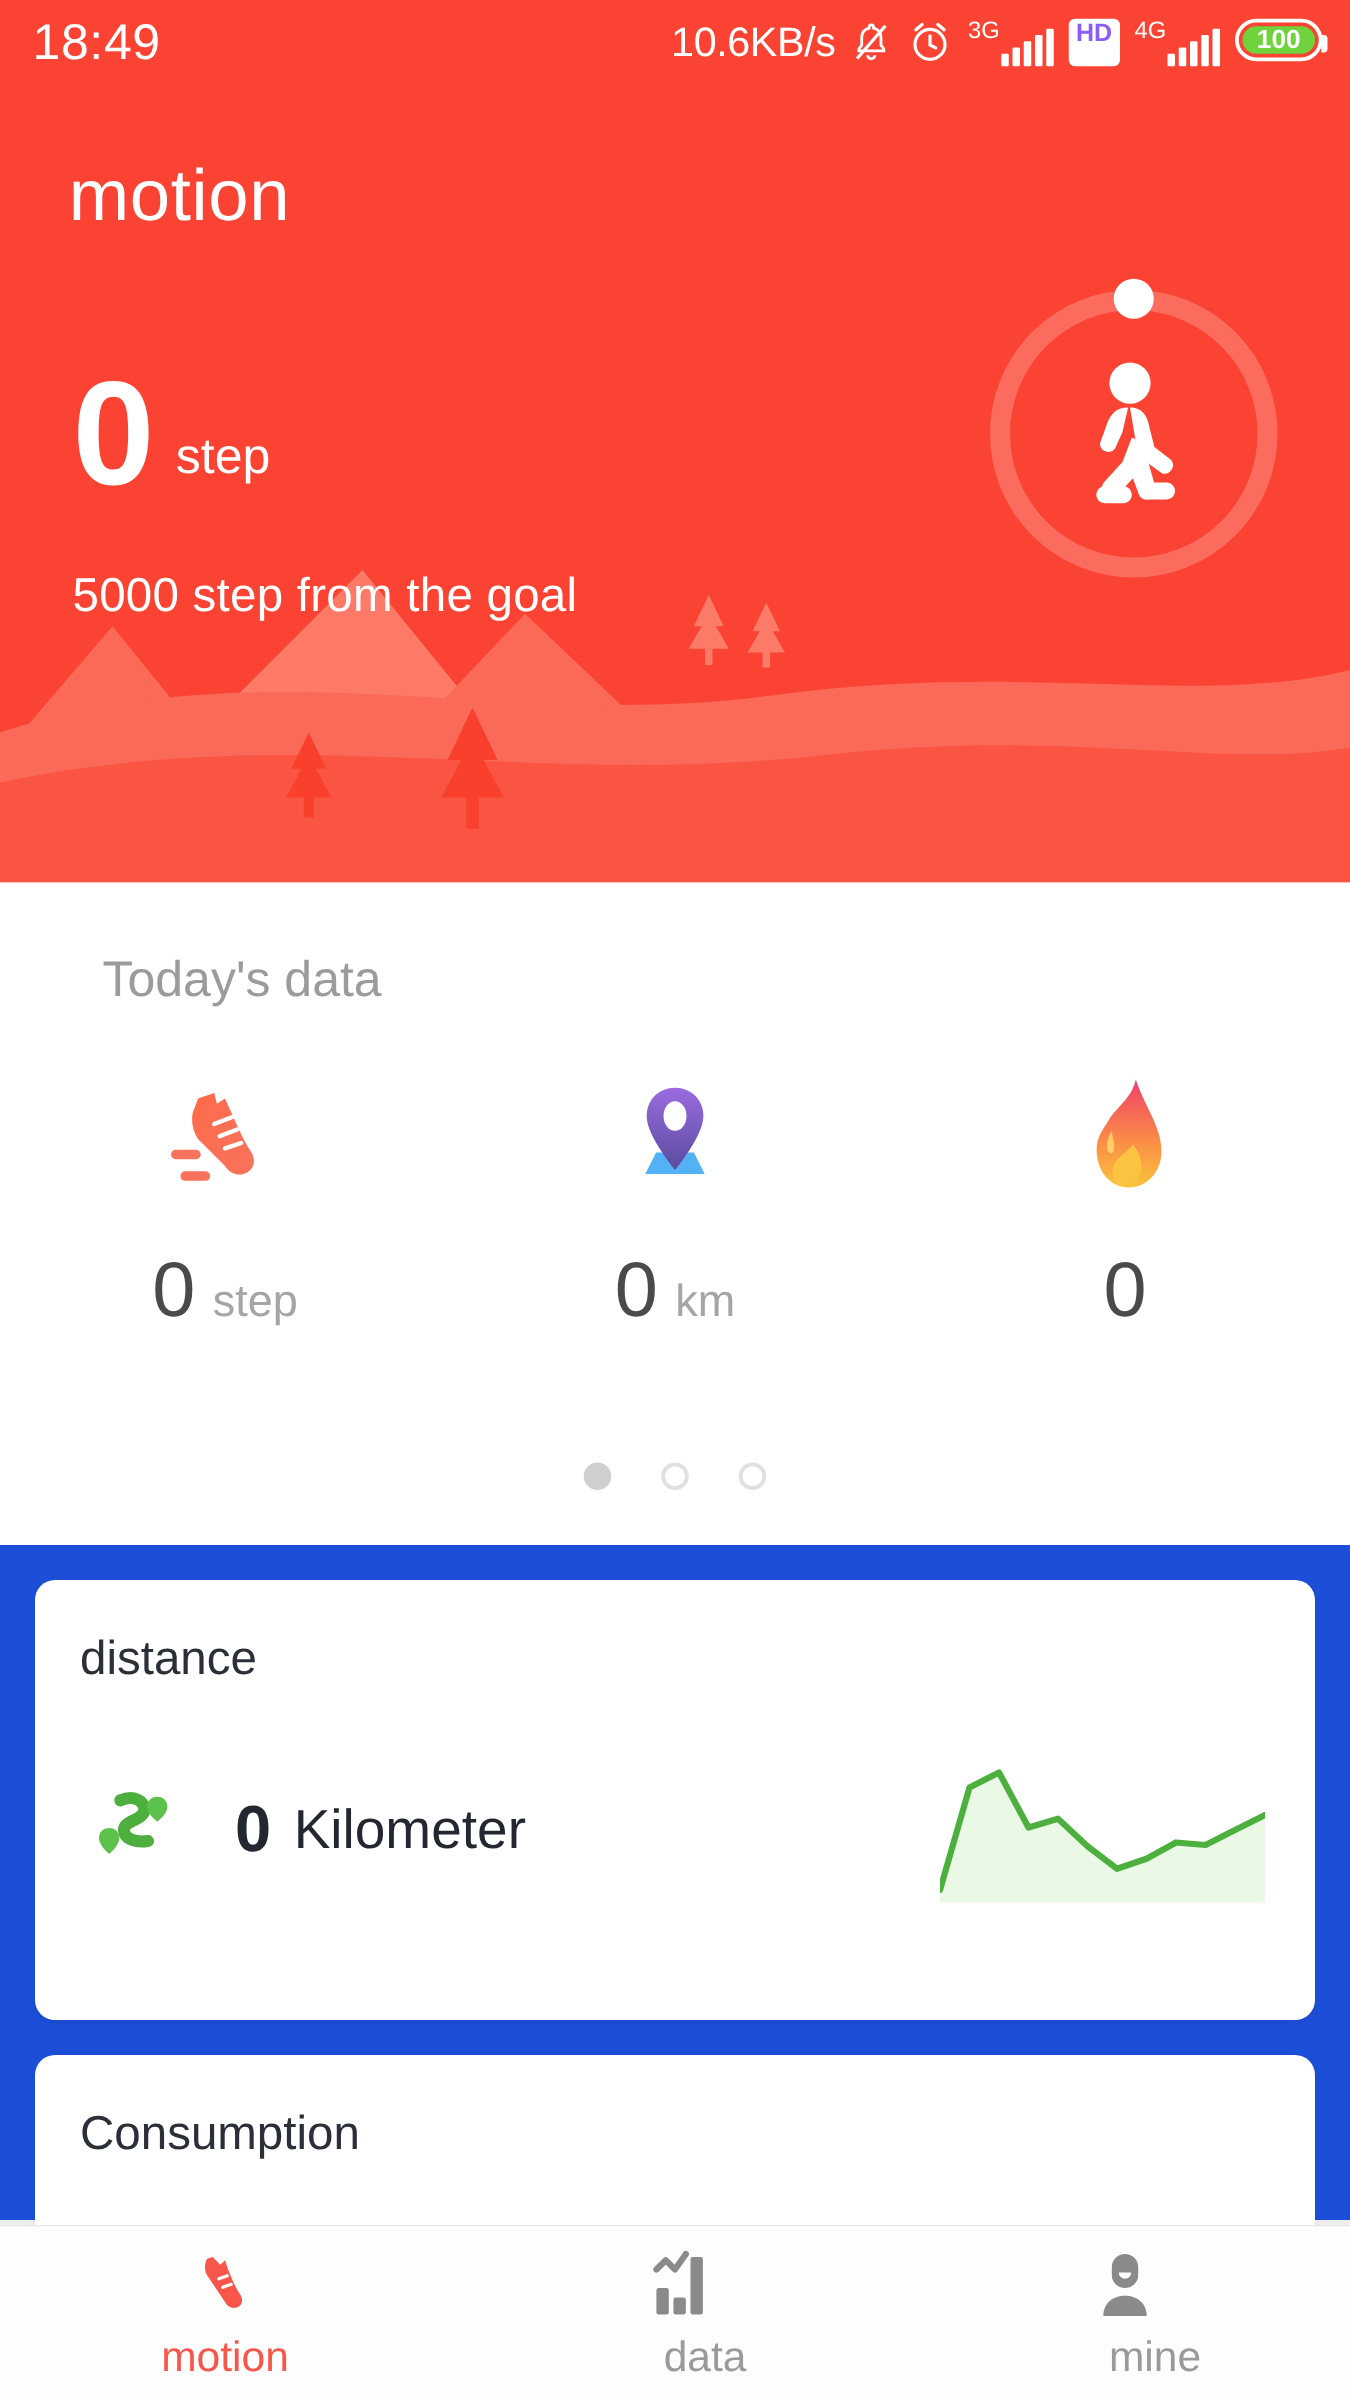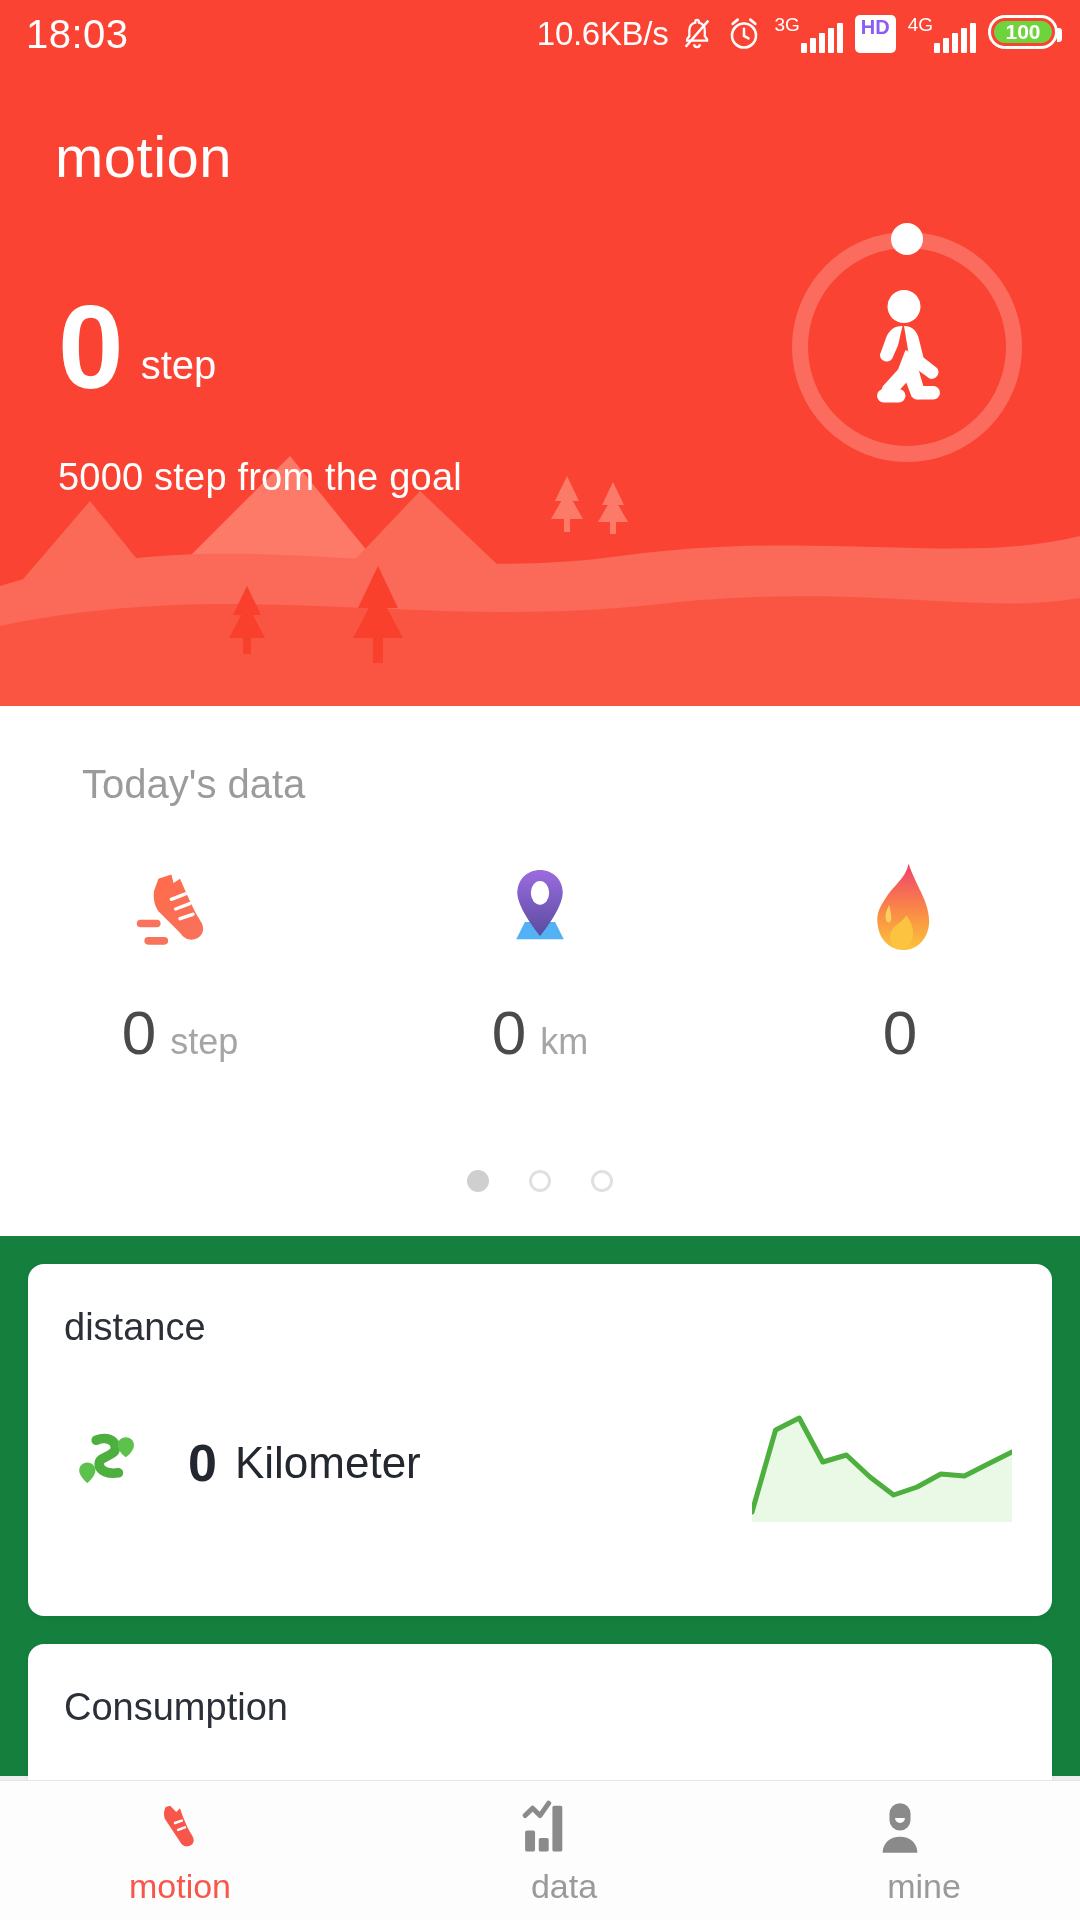--- a/index.html
+++ b/index.html
@@ -103,21 +103,21 @@
   }
   .dots{
     position:absolute; bottom:44px; left:0; width:1080px;
     display:flex; justify-content:center; gap:40px;
   }
   .dot{ width:22px; height:22px; border-radius:50%; }
   .dot.on{ background:#cfcfcf; }
   .dot.off{ border:3px solid #e0e0e0; }
 
   
-  .cards{ position:absolute; top:1236px; left:0; width:1080px; height:540px; background:#15803d; }
+  .cards{ position:absolute; top:1236px; left:0; width:1080px; height:540px; background:#1d4ed8; }
   .card{
     position:absolute; left:28px; width:1024px;
     background:#fff; border-radius:16px;
     box-shadow:0 2px 6px rgba(0,0,0,.06);
   }
   .card-distance{ top:28px; height:352px; }
   .card-consumption{ top:408px; height:160px; }
   .card-title{
     position:absolute; left:36px; top:42px;
     font-size:38px; color:#2b2f38;
@@ -142,21 +142,21 @@
   }
   .nav-ico{ height:64px; display:flex; align-items:flex-end; justify-content:center; }
   .nav-lab{ font-size:34px; }
   .nav-lab.active{ color:#F9564B; }
   .nav-lab.idle{ color:#9a9a9a;margin-left:48px; }
 </style>
 </head>
 <body>
 
 <div class="statusbar">
-  <div class="sb-time">18:03</div>
+  <div class="sb-time">18:49</div>
   <div class="sb-right">
     <div class="sb-speed">10.6KB/s</div>
 
     <div class="sb-ico">
       <svg width="34" height="34" viewBox="0 0 24 24">
         <path d="M12 2a1.3 1.3 0 0 1 1.3 1.3v.6c2.6.6 4.2 2.8 4.2 5.6v4l1.6 2.1v1.1H5v-1.1L6.6 13.5v-4c0-2.8 1.6-5 4.2-5.6v-.6A1.3 1.3 0 0 1 12 2z" fill="none" stroke="#fff" stroke-width="1.6"></path>
         <path d="M10 19.2a2 2 0 0 0 4 0" fill="none" stroke="#fff" stroke-width="1.6"></path>
         <line x1="4" y1="21" x2="20" y2="2.5" stroke="#fff" stroke-width="1.8"></line>
       </svg>
     </div>

